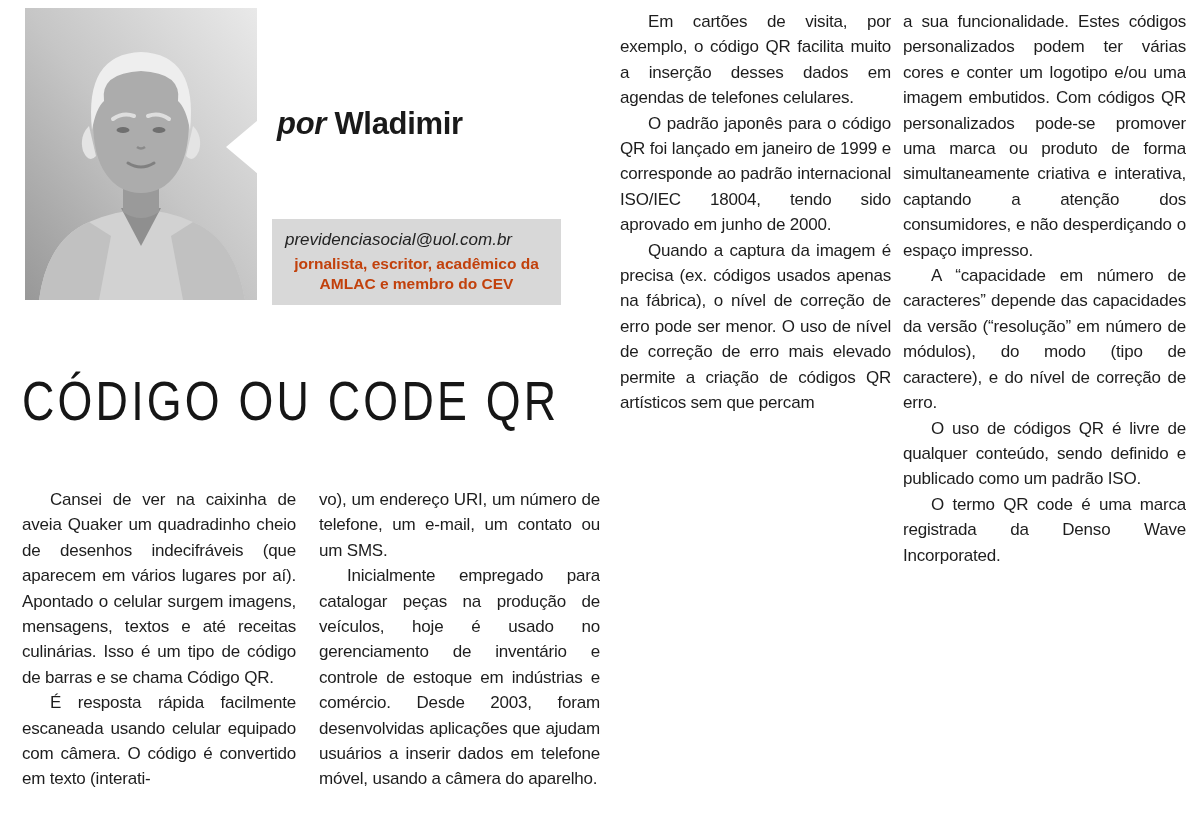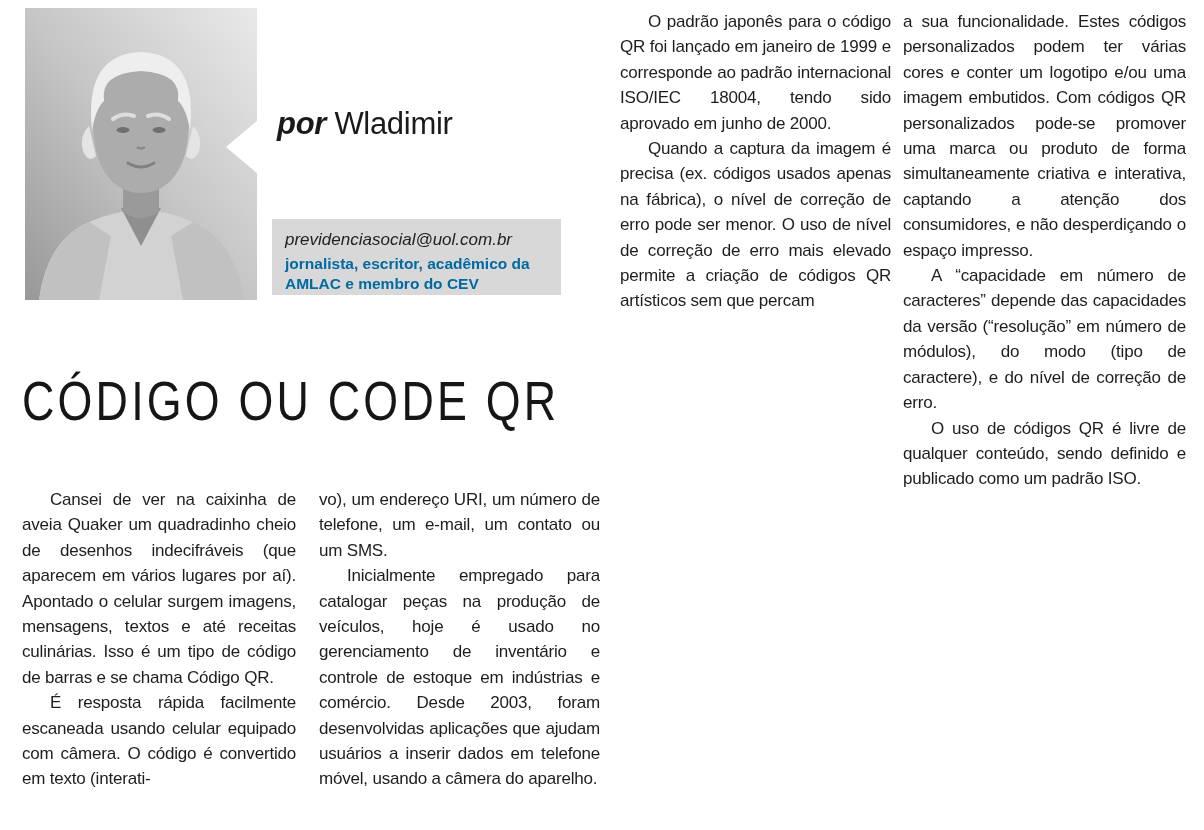--- a/index.html
+++ b/index.html
@@ -16,30 +16,30 @@
   .notch{
     position:absolute;right:-1px;top:112px;width:0;height:0;
     border-top:27px solid transparent;border-bottom:27px solid transparent;
     border-right:32px solid #ffffff;
   }
   .byline{
     position:absolute;left:277px;top:103px;width:300px;
     font-size:31px;line-height:42px;color:#1a1a1a;letter-spacing:-0.3px;
   }
   .byline .by{font-weight:700;font-style:italic;}
-  .byline .name{font-weight:400;text-align:center;}
+  .byline .name{font-weight:700;text-align:center;}
   .contact-box{
     position:absolute;left:272px;top:219px;width:289px;box-sizing:border-box;
-    background:var(--contact_box_bg,#d8d8d8);padding:9px 13px 1px 13px;
+    background:var(--contact_box_bg,#d8d8d8);padding:9px 13px 11px 13px;
   }
   .contact-box .email{
     font-style:italic;font-size:17px;line-height:24px;color:#222;margin-bottom:2px;
   }
   .contact-box .bio{
-    font-weight:700;font-size:15.5px;line-height:20px;color:#0369a1;
+    font-weight:700;font-size:15.5px;line-height:20px;color:#c2410c;text-align:center;
   }
   
   .headline{
     position:absolute;left:22px;top:370px;margin:0;white-space:nowrap;
     font-size:56px;font-weight:400;letter-spacing:4px;line-height:1.1;color:#161616;
     transform:scaleX(0.80);transform-origin:left top;
   }
   
   .col{
     position:absolute;font-size:17px;line-height:25.4px;letter-spacing:-0.2px;
@@ -105,22 +105,24 @@
 
   <div class="col col1">
       <p>Cansei de ver na caixinha de aveia Quaker um quadradinho cheio de desenhos indecifráveis (que aparecem em vários lugares por aí). Apontado o celular surgem imagens, mensagens, textos e até receitas culinárias. Isso é um tipo de código de barras e se chama Código QR.</p>
       <p>É resposta rápida facilmente escaneada usando celular equipado com câmera. O código é convertido em texto (interati-</p>
     </div>
   <div class="col col2">
       <p class="no-indent">vo), um endereço URI, um número de telefone, um e-mail, um contato ou um SMS.</p>
       <p>Inicialmente empregado para catalogar peças na produção de veículos, hoje é usado no gerenciamento de inventário e controle de estoque em indústrias e comércio. Desde 2003, foram desenvolvidas aplicações que ajudam usuários a inserir dados em telefone móvel, usando a câmera do aparelho.</p>
     </div>
   <div class="col col3">
+      <p>Em cartões de visita, por exemplo, o código QR facilita muito a inserção desses dados em agendas de telefones celulares.</p>
       <p>O padrão japonês para o código QR foi lançado em janeiro de 1999 e corresponde ao padrão internacional ISO/IEC 18004, tendo sido aprovado em junho de 2000.</p>
       <p>Quando a captura da imagem é precisa (ex. códigos usados apenas na fábrica), o nível de correção de erro pode ser menor. O uso de nível de correção de erro mais elevado permite a criação de códigos QR artísticos sem que percam</p>
     </div>
   <div class="col col4">
       <p class="no-indent">a sua funcionalidade. Estes códigos personalizados podem ter várias cores e conter um logotipo e/ou uma imagem embutidos. Com códigos QR personalizados pode-se promover uma marca ou produto de forma simultaneamente criativa e interativa, captando a atenção dos consumidores, e não desperdiçando o espaço impresso.</p>
       <p>A “capacidade em número de caracteres” depende das capacidades da versão (“resolução” em número de módulos), do modo (tipo de caractere), e do nível de correção de erro.</p>
       <p>O uso de códigos QR é livre de qualquer conteúdo, sendo definido e publicado como um padrão ISO.</p>
+      <p>O termo QR code é uma marca registrada da Denso Wave Incorporated.</p>
     </div>
 
 </div>
 
 </body></html>

